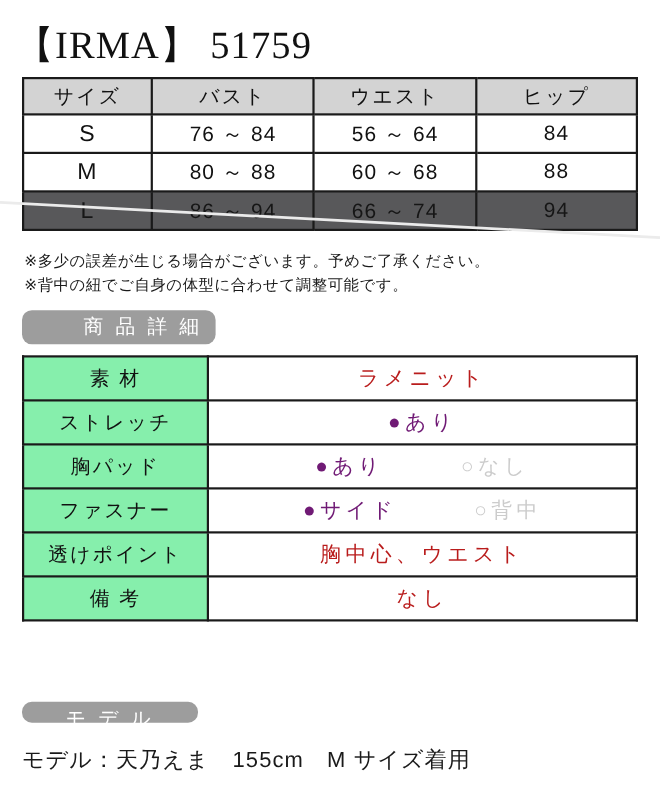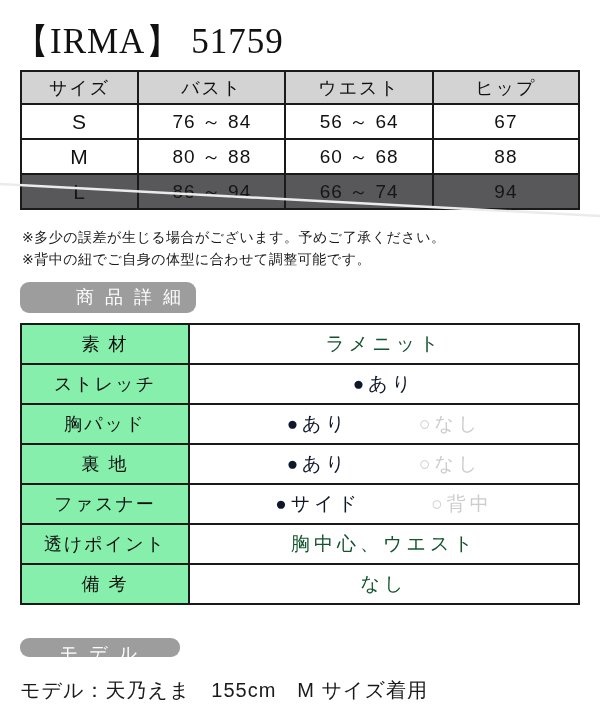--- a/index.html
+++ b/index.html
@@ -107,23 +107,23 @@
     font-size: 18px;
     letter-spacing: 2px;
   }
   .details-table .value-cell { background: #ffffff; }
   .value-inner {
     display: flex;
     justify-content: center;
     align-items: center;
     gap: 70px;
   }
-  .value-text { font-size: 19px; letter-spacing: 4px; color: #14532d; }
+  .value-text { font-size: 19px; letter-spacing: 4px; color: #b91c1c; }
   .opt { font-size: 19px; letter-spacing: 4px; white-space: nowrap; }
-  .opt.selected { color: #0f172a; }
+  .opt.selected { color: #701a75; }
   .opt.unselected { color: #cccccc; }
   
   .model-info {
     position: absolute;
     left: 20px;
     top: 677px;
     font-size: 20px;
     letter-spacing: 1px;
     color: #1a1a1a;
     white-space: nowrap;
@@ -143,21 +143,21 @@
         <th class="col-bust">バスト</th>
         <th class="col-waist">ウエスト</th>
         <th class="col-hip">ヒップ</th>
       </tr>
     </thead>
     <tbody>
       <tr>
         <td class="size-letter">S</td>
         <td class="size-num">76 ～ 84</td>
         <td class="size-num">56 ～ 64</td>
-        <td class="size-num">67</td>
+        <td class="size-num">84</td>
       </tr>
       <tr>
         <td class="size-letter">M</td>
         <td class="size-num">80 ～ 88</td>
         <td class="size-num">60 ～ 68</td>
         <td class="size-num">88</td>
       </tr>
       <tr class="dark">
         <td class="size-letter">L</td>
         <td class="size-num">86 ～ 94</td>
@@ -195,29 +195,20 @@
       <tr>
         <td class="label-cell">胸パッド</td>
         <td class="value-cell">
           <div class="value-inner">
             <span class="opt selected">●あり</span>
             <span class="opt unselected">○なし</span>
           </div>
         </td>
       </tr>
       <tr>
-        <td class="label-cell">裏 地</td>
-        <td class="value-cell">
-          <div class="value-inner">
-            <span class="opt selected">●あり</span>
-            <span class="opt unselected">○なし</span>
-          </div>
-        </td>
-      </tr>
-      <tr>
         <td class="label-cell">ファスナー</td>
         <td class="value-cell">
           <div class="value-inner">
             <span class="opt selected">●サイド</span>
             <span class="opt unselected">○背中</span>
           </div>
         </td>
       </tr>
       <tr>
         <td class="label-cell">透けポイント</td>

